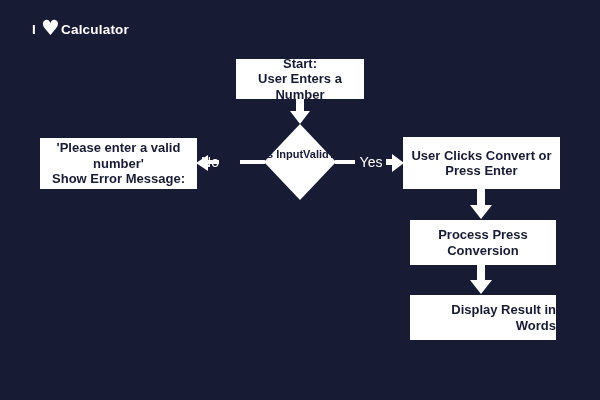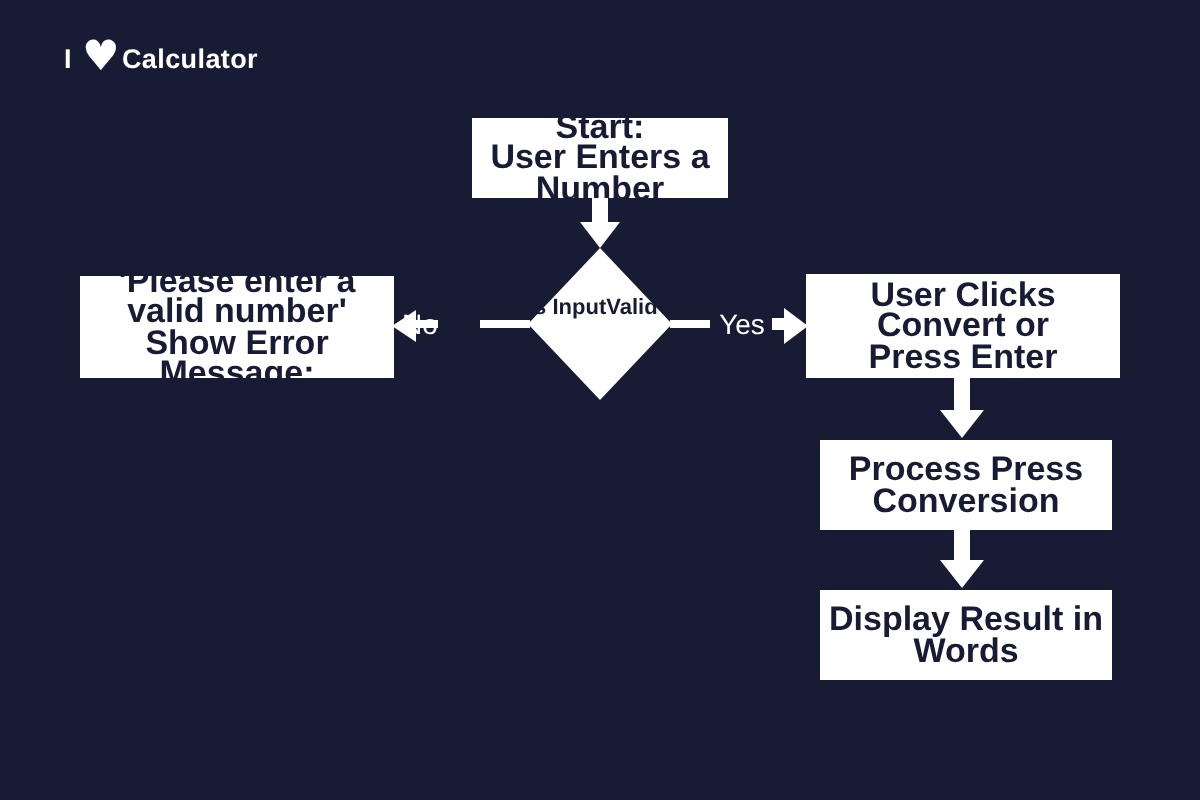--- a/index.html
+++ b/index.html
@@ -40,33 +40,33 @@
     position: relative;
     top: -1px;
   }
 
   
   .node {
     position: absolute;
     background: var(--node-fill);
     color: var(--node-text);
     font-weight: bold;
-    font-size: 17px;
+    font-size: 13px;
     line-height: 15.5px;
     display: flex;
     flex-direction: column;
     align-items: center;
     justify-content: center;
     text-align: center;
   }
   .node-start   { left: 236px; top: 59px;  width: 128px; height: 40px; }
   .node-error   { left: 40px;  top: 138px; width: 157px; height: 51px; }
   .node-convert { left: 403px; top: 137px; width: 157px; height: 52px; }
   .node-process { left: 410px; top: 220px; width: 146px; height: 45px; }
-  .node-display { left: 410px; top: 295px; width: 146px; height: 45px; }
+  .node-display { left: 410px; top: 295px; width: 146px; height: 45px; text-align: right; }
 
   .diamond-shape {
     position: absolute;
     left: 264px; top: 124px; width: 72px; height: 76px;
     background: var(--node-fill);
     clip-path: polygon(50% 0, 100% 50%, 50% 100%, 0 50%);
   }
   .diamond-label {
     position: absolute;
     left: 264px; top: 147px; width: 72px;

